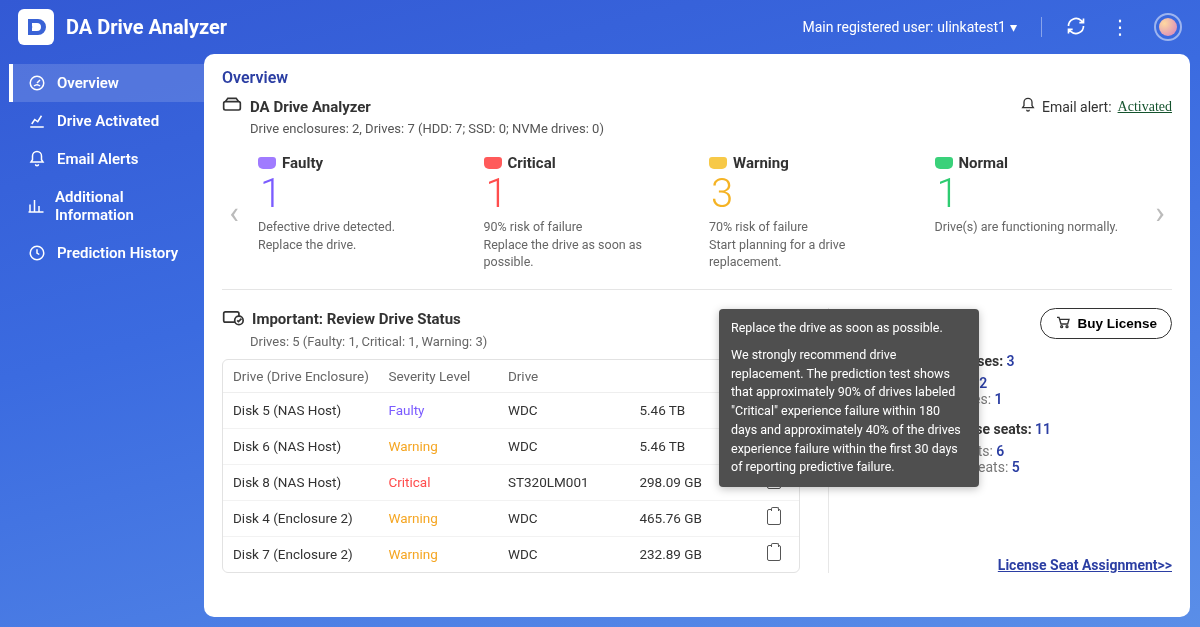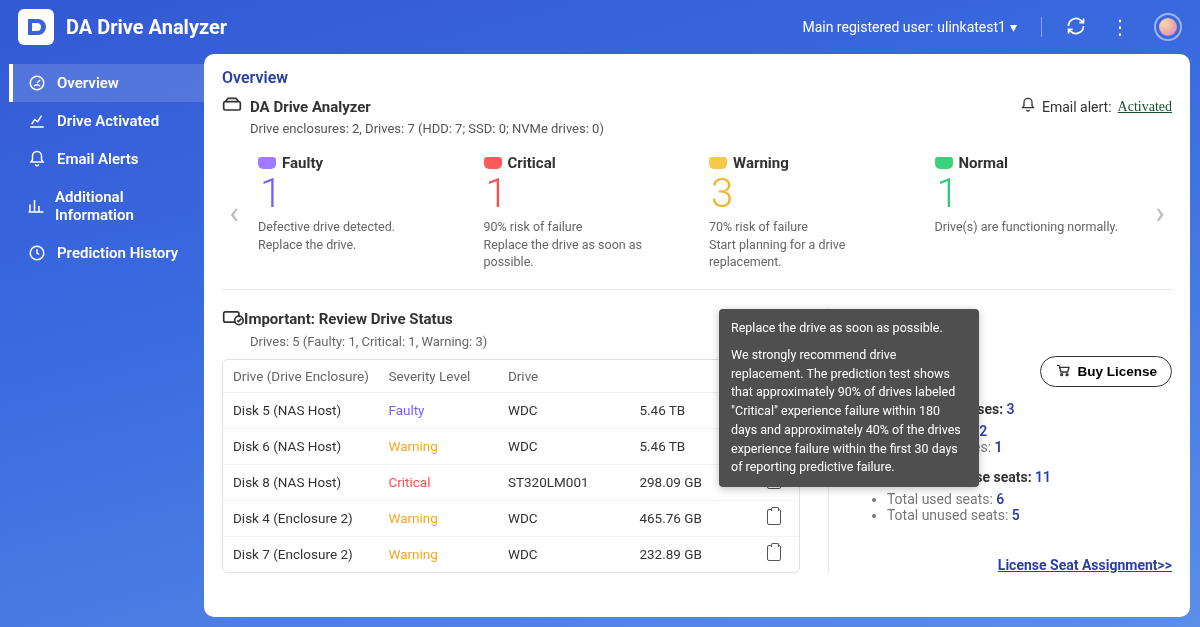--- a/index.html
+++ b/index.html
@@ -69,31 +69,31 @@
   .c-normal .card-num { color:#2ecc71; }
   .drive-ico { width:18px; height:12px; border-radius:3px 3px 5px 5px; display:inline-block; }
   .ico-purple { background:#a07bff; }
   .ico-red { background:#ff5a5a; }
   .ico-yellow { background:#f7c948; }
   .ico-green { background:#3ad17a; }
   hr.sep { border:none; border-top:1px solid #e5e5e5; margin: 18px 0; }
   .bottom { display:flex; gap: 28px; }
   .left-panel { flex: 1.8; }
   .right-panel { flex: 1; border-left:1px solid #e7e7e7; padding-left: 22px; display:flex; flex-direction:column; }
-  .panel-hdr { display:flex; align-items:center; gap:0; font-weight:700; font-size:15px; }
+  .panel-hdr { display:flex; align-items:center; gap:8px; font-weight:700; font-size:15px; }
   .panel-sub { font-size:13px; color:#666; margin-left:28px; margin-top:4px; }
   .tbl { width:100%; border:1px solid #e2e2e2; border-radius:6px; margin-top:10px; }
   .thead, .trow { display:flex; padding: 8px 10px; font-size:13.5px; }
   .thead { color:#666; border-bottom:1px solid #eee;align-items:center; }
   .trow { border-bottom:1px solid #f2f2f2; align-items:center; }
   .trow:last-child { border-bottom:none; }
   .c1{flex:1.3;} .c2{flex:1;} .c3{flex:1.1;} .c4{flex:1;} .c5{width:30px; text-align:center;}
   .sev-faulty{color:#7b5cff;} .sev-warning{color:#f5a623;} .sev-critical{color:#ff4d4d;}
   .license-row1 { display:flex; align-items:center; }
-  .buy-btn { margin-left:auto; border:1.5px solid #333; border-radius:18px; padding:6px 14px; background:#fff; font-size:13.5px; display:flex; align-items:center; gap:6px; cursor:pointer; font-weight:600;margin-top:48px;}
+  .buy-btn { margin-left:auto; border:1.5px solid #333; border-radius:18px; padding:6px 14px; background:#fff; font-size:13.5px; display:flex; align-items:center; gap:6px; cursor:pointer; font-weight:600;}
   .lic-line { font-size:14px; color:#666; margin-top:14px; }
   .lic-line b { color:#333; font-weight:700; }
   .lic-line .num { color:#2b3ea3; font-weight:600; }
   .lic-list { list-style: disc; margin-left: 36px; margin-top:6px; color:#777; font-size:14px; }
   .lic-list .num { color:#2b3ea3; font-weight:600; }
   .lic-link { margin-top:auto; text-align:right; color:#2b3ea3; font-weight:700; font-size:14px; text-decoration:underline; padding-top: 20px;}
   .tooltip {
     position:absolute; top:255px; left:515px; width:260px;
     background:#4f4f4f; color:#fff; font-size:12.5px; line-height:1.5;
     padding:10px 12px; border-radius:4px; z-index:10;

